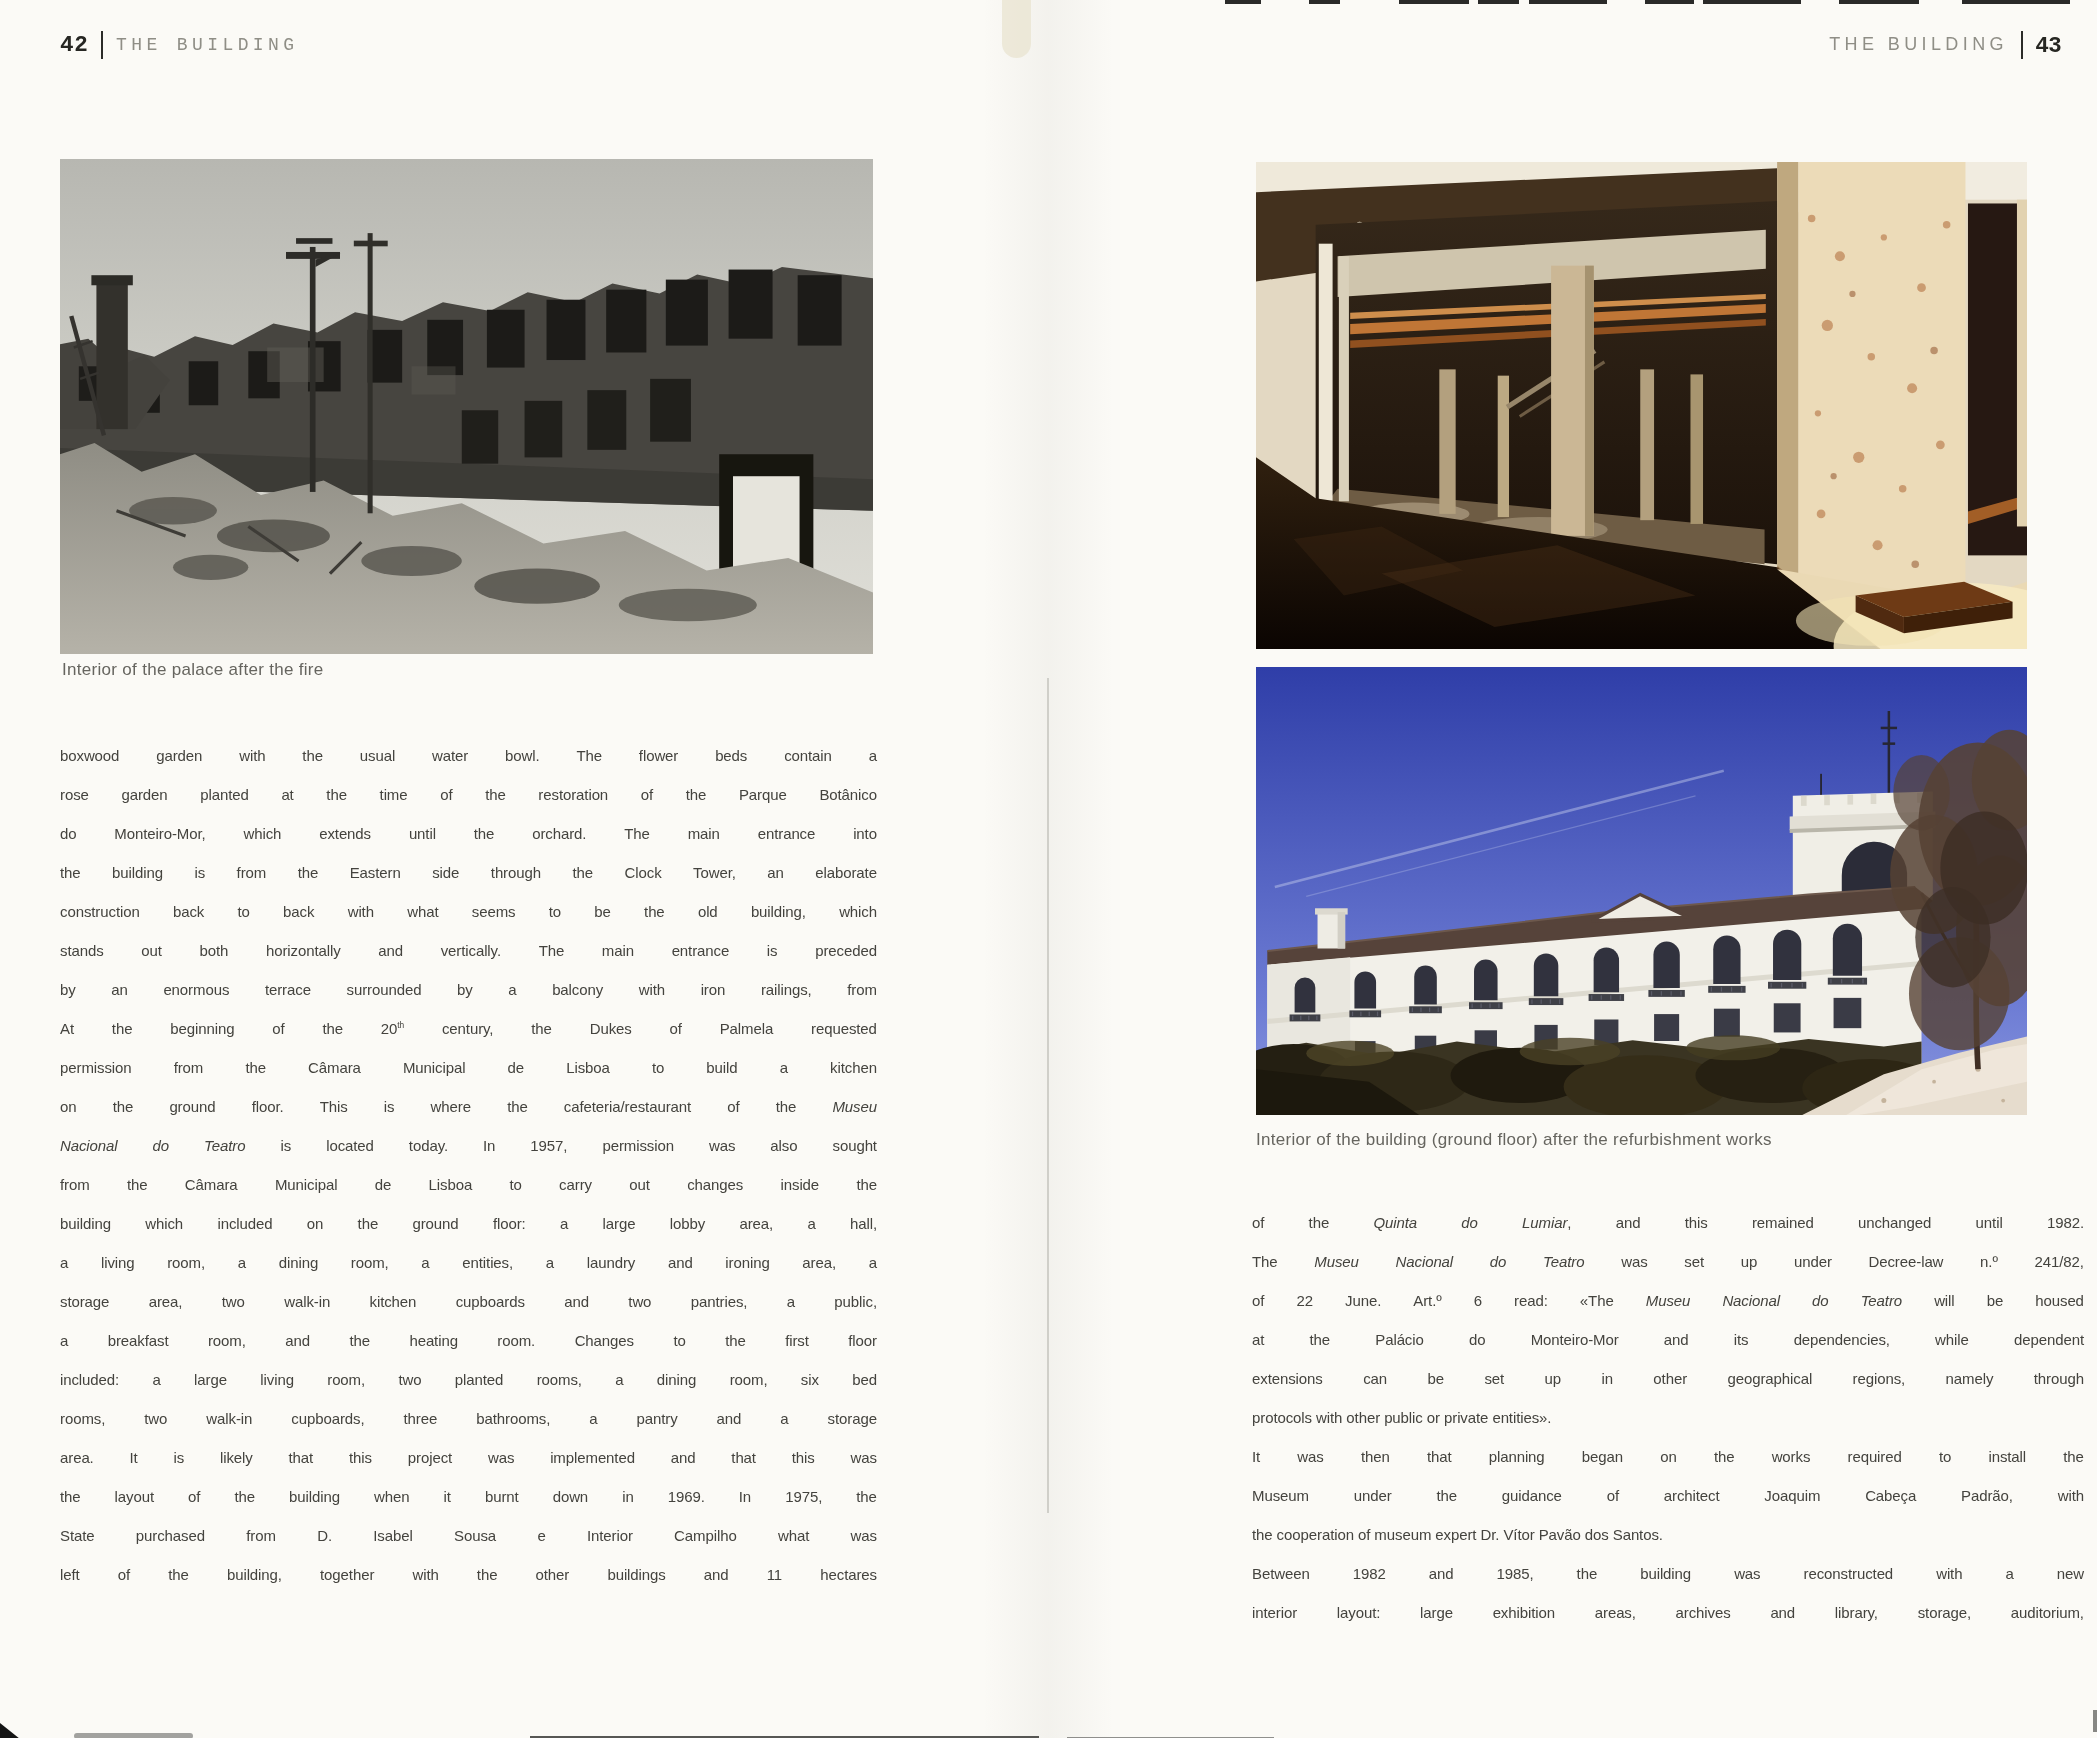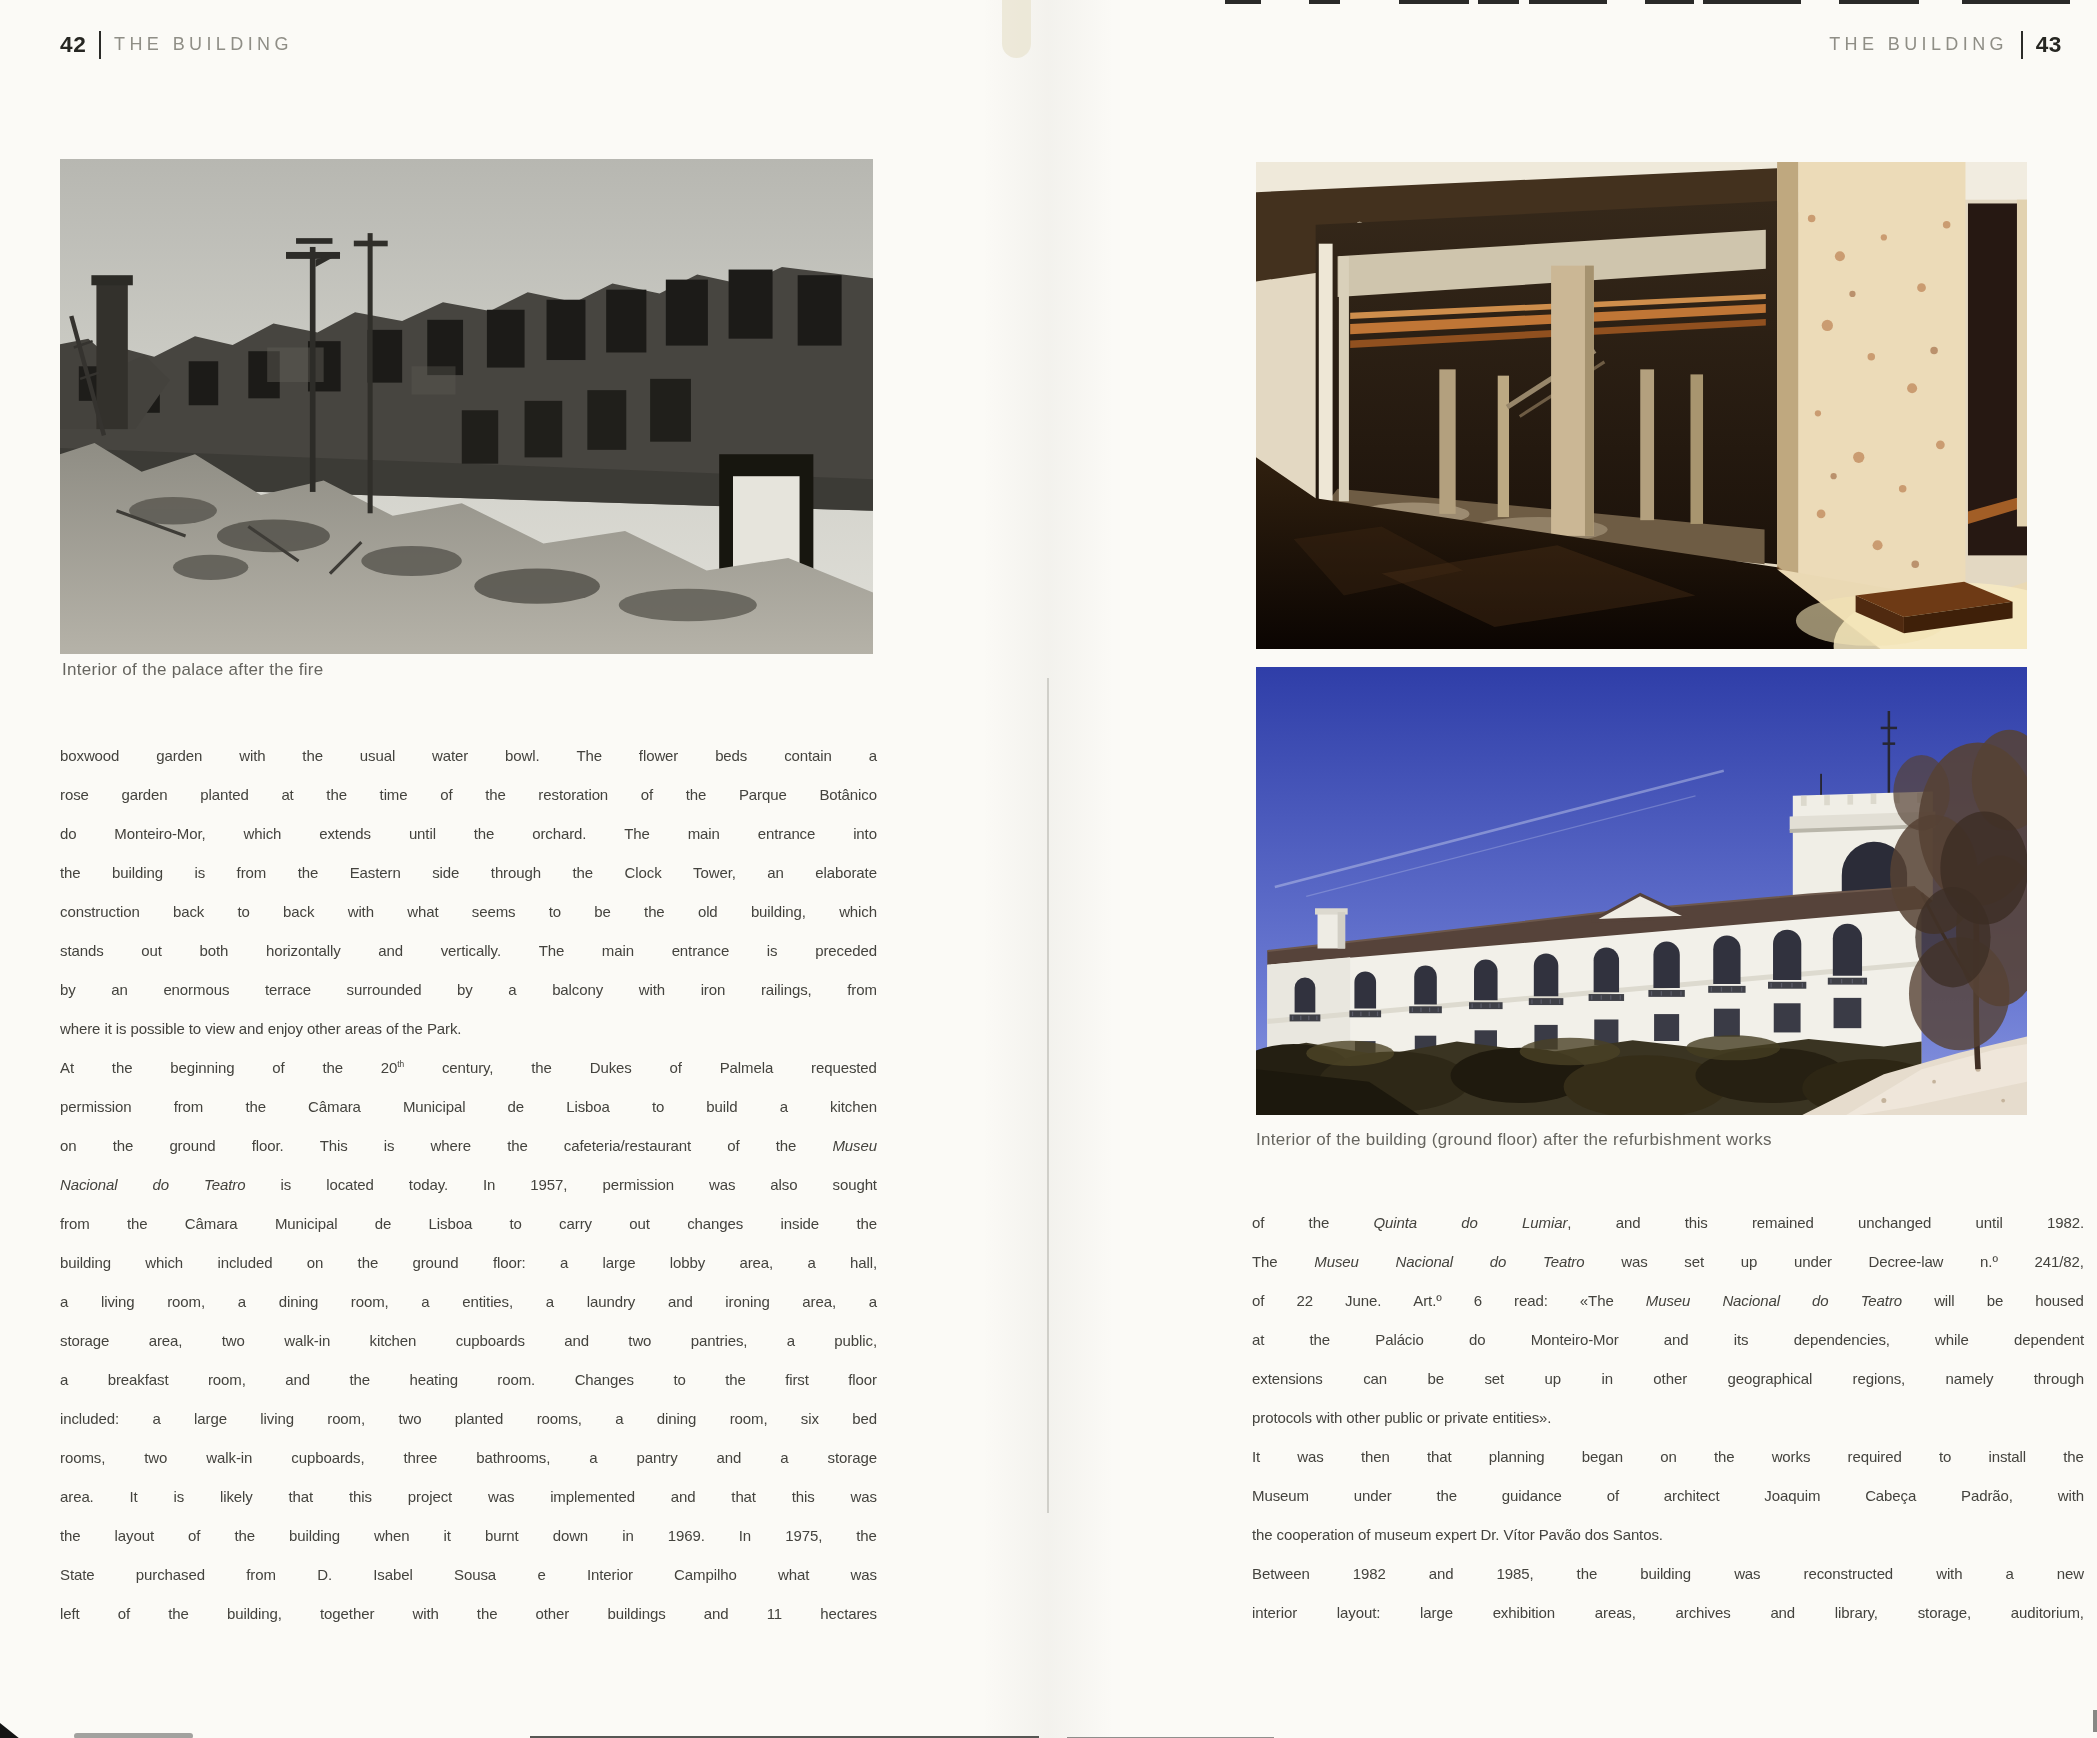--- a/index.html
+++ b/index.html
@@ -7,21 +7,21 @@
     position:relative; width:2097px; height:1739px; overflow:hidden;
     background:#fbfaf6;
     font-family:"Liberation Sans", sans-serif;
     color:#45443f;
   }
   
   .pgheader{position:absolute; top:28px; display:flex; align-items:center; height:33px;}
   .pgheader .num{font-size:22.6px; font-weight:bold; color:#262622; letter-spacing:0.6px;}
   .pgheader .bar{display:inline-block; width:2.5px; height:28px; background:#2b2b28; margin:0 12.6px;}
   .pgheader .title{font-size:18px; color:#8f8e86; letter-spacing:4.4px; font-weight:400;}
-  #hdr-left{left:60px;}
+  #hdr-left{left:60px;font-family:Liberation Mono, monospace;}
   #hdr-right{right:35px;}
   
   figure{margin:0; padding:0; position:absolute;}
   figure svg{display:block; width:100%; height:100%;}
   #photo-bw{left:60px; top:159px; width:813px; height:495px;}
   #photo-interior{left:1256px; top:162px; width:771px; height:487px;}
   #photo-facade{left:1256px; top:667px; width:771px; height:448px;}
   
   .caption{position:absolute; font-size:17px; color:#66655f; letter-spacing:0.3px;}
   #cap-left{left:62px; top:660px;}
@@ -225,21 +225,20 @@
         <span>terrace</span>
         <span>surrounded</span>
         <span>by</span>
         <span>a</span>
         <span>balcony</span>
         <span>with</span>
         <span>iron</span>
         <span>railings,</span>
         <span>from</span>
       </div>
-      <div class="tline pend">where it is possible to view and enjoy other areas of the Park.</div>
       <div class="tline jline">
         <span>At</span>
         <span>the</span>
         <span>beginning</span>
         <span>of</span>
         <span>the</span>
         <span>20<sup>th</sup></span>
         <span>century,</span>
         <span>the</span>
         <span>Dukes</span>

